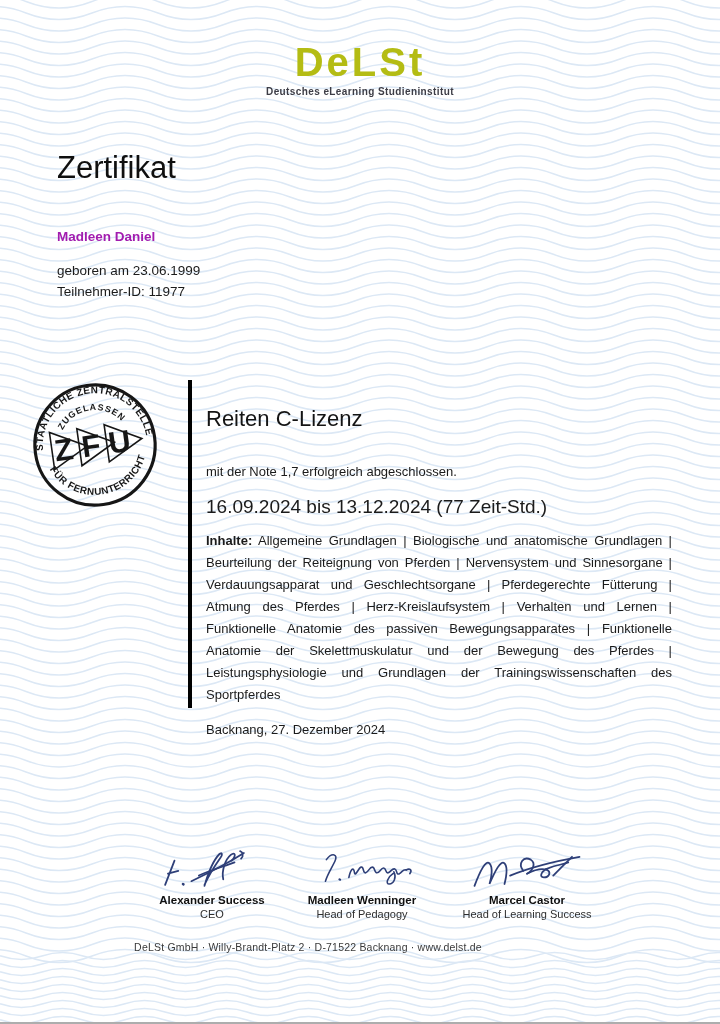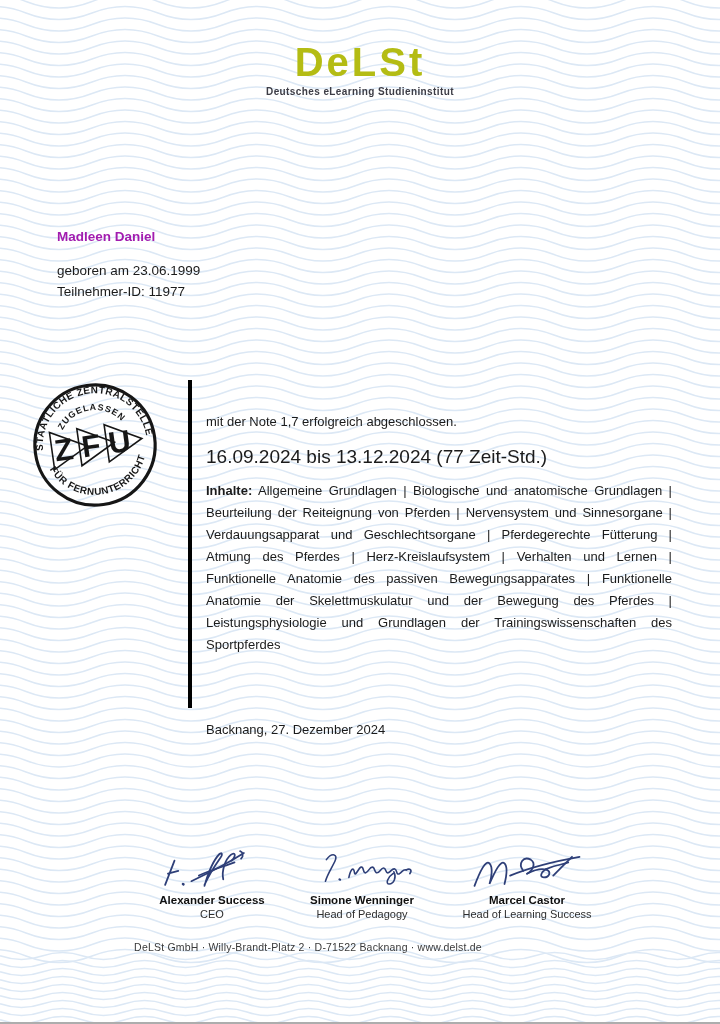--- a/index.html
+++ b/index.html
@@ -154,20 +154,21 @@
       <path d="M-40,1020 q20.5,-7 41,0 t41,0 t41,0 t41,0 t41,0 t41,0 t41,0 t41,0 t41,0 t41,0 t41,0 t41,0 t41,0 t41,0 t41,0 t41,0 t41,0 t41,0 t41,0 t41,0 t41,0 t41,0" fill="none" stroke="#dce8f5" stroke-width="1.4"></path>
       <path d="M-40,1028 q20.5,-7 41,0 t41,0 t41,0 t41,0 t41,0 t41,0 t41,0 t41,0 t41,0 t41,0 t41,0 t41,0 t41,0 t41,0 t41,0 t41,0 t41,0 t41,0 t41,0 t41,0 t41,0 t41,0" fill="none" stroke="#dce8f5" stroke-width="1.4"></path>
       <path d="M-40,1036 q20.5,-7 41,0 t41,0 t41,0 t41,0 t41,0 t41,0 t41,0 t41,0 t41,0 t41,0 t41,0 t41,0 t41,0 t41,0 t41,0 t41,0 t41,0 t41,0 t41,0 t41,0 t41,0 t41,0" fill="none" stroke="#dce8f5" stroke-width="1.4"></path>
     </svg>
 
   <div class="logo">
     <div class="logo-wordmark">DeLSt</div>
     <div class="logo-tagline">Deutsches eLearning Studieninstitut</div>
   </div>
 
+  <div class="title">Zertifikat</div>
   <div class="recipient-name">Madleen Daniel</div>
   <div class="recipient-born">geboren am 23.06.1999</div>
   <div class="recipient-id">Teilnehmer-ID: 11977</div>
 
   <svg class="seal" xmlns="http://www.w3.org/2000/svg" viewBox="0 0 140 140">
     <g transform="rotate(-8 70 70)" fill="none" stroke="#161616">
       <circle cx="70" cy="70" r="61" stroke-width="3.2"></circle>
       <path id="sealArcTop" d="M 22,93 A 53,53 0 1 1 118,93" stroke="none"></path>
       <path id="sealArcMid" d="M 34,63 A 37,37 0 0 1 106,63" stroke="none"></path>
       <path id="sealArcBot" d="M 19,82 A 53,53 0 0 0 121,82" stroke="none"></path>
@@ -186,20 +187,21 @@
         </text>
         <text x="38" y="81" font-size="31" font-weight="bold" text-anchor="middle">Z</text>
         <text x="66" y="81" font-size="31" font-weight="bold" text-anchor="middle">F</text>
         <text x="95" y="81" font-size="31" font-weight="bold" text-anchor="middle">U</text>
       </g>
     </g>
   </svg>
 
   <div class="vbar"></div>
   <div class="main-block">
+    <p class="course-title">Reiten C-Lizenz</p>
     <p class="result">mit der Note 1,7 erfolgreich abgeschlossen.</p>
     <p class="period">16.09.2024 bis 13.12.2024 (77 Zeit-Std.)</p>
     <p class="contents"><strong>Inhalte:</strong> <span>Allgemeine Grundlagen | Biologische und anatomische Grundlagen | Beurteilung der Reiteignung von Pferden | Nervensystem und Sinnesorgane | Verdauungsapparat und Geschlechtsorgane | Pferdegerechte Fütterung | Atmung des Pferdes | Herz-Kreislaufsystem | Verhalten und Lernen | Funktionelle Anatomie des passiven Bewegungsapparates | Funktionelle Anatomie der Skelettmuskulatur und der Bewegung des Pferdes | Leistungsphysiologie und Grundlagen der Trainingswissenschaften des Sportpferdes</span></p>
   </div>
   <div class="place-date">Backnang, 27. Dezember 2024</div>
 
   <div class="sig-col" id="sig1">
     <svg class="sig-svg" viewBox="0 0 160 48" xmlns="http://www.w3.org/2000/svg">
       <g fill="none" stroke="#2e3f78" stroke-width="1.9" stroke-linecap="round">
         <path d="M30,41 L40,15 M33,29 L44,26"></path>
@@ -217,21 +219,21 @@
   <div class="sig-col" id="sig2">
     <svg class="sig-svg" viewBox="0 0 160 48" xmlns="http://www.w3.org/2000/svg">
       <g fill="none" stroke="#2e3f78" stroke-width="1.7" stroke-linecap="round">
         <path d="M42,14 C48,6 55,8 51,16 C47,24 43,30 41,37"></path>
         <path d="M56,35 l0.6,0.4" stroke-width="2.4"></path>
         <path d="M66,33 C68,24 71,21 72,28 C73,33 76,23 79,22 C82,21 81,29 84,28 C87,27 88,22 91,22 C94,22 93,28 96,28 C99,28 100,23 103,23 C106,23 105,29 108,28 C111,27 112,23 115,24 C118,25 116,31 120,29 C123,27 124,24 127,25"></path>
         <path d="M114,27 C117,33 114,40 109,40 C105,40 107,33 113,29"></path>
         <path d="M127,25 C131,23 134,25 131,29"></path>
       </g>
     </svg>
-    <div class="sig-name">Simone Wenninger</div>
+    <div class="sig-name">Madleen Wenninger</div>
     <div class="sig-role">Head of Pedagogy</div>
   </div>
 
   <div class="sig-col" id="sig3">
     <svg class="sig-svg" viewBox="0 0 160 48" xmlns="http://www.w3.org/2000/svg">
       <g fill="none" stroke="#2e3f78" stroke-width="1.9" stroke-linecap="round">
         <path d="M24,42 C30,26 36,14 40,18 C44,22 42,34 40,40 C46,26 52,14 56,18 C60,22 58,32 56,40"></path>
         <path d="M76,26 C70,18 76,10 84,14 C90,18 86,26 80,29"></path>
         <path d="M80,29 C88,25 96,23 101,25 C106,27 104,33 98,33 C92,33 96,25 103,23 C111,20 118,19 124,17"></path>
         <path d="M108,31 C114,25 122,17 128,11"></path>

